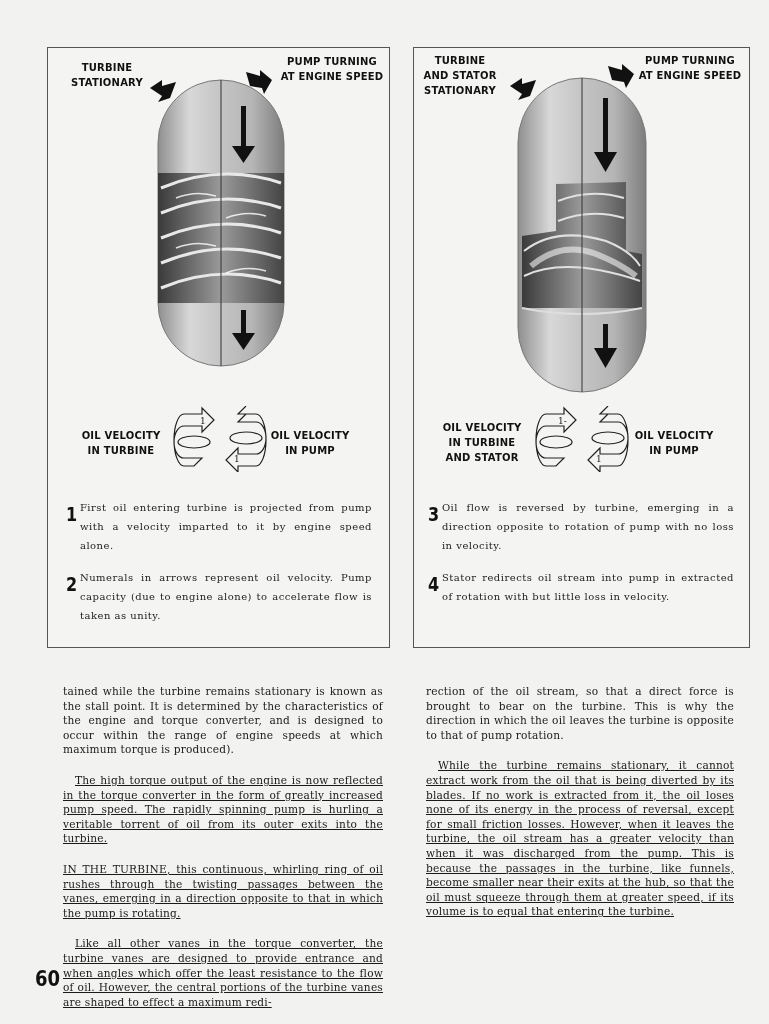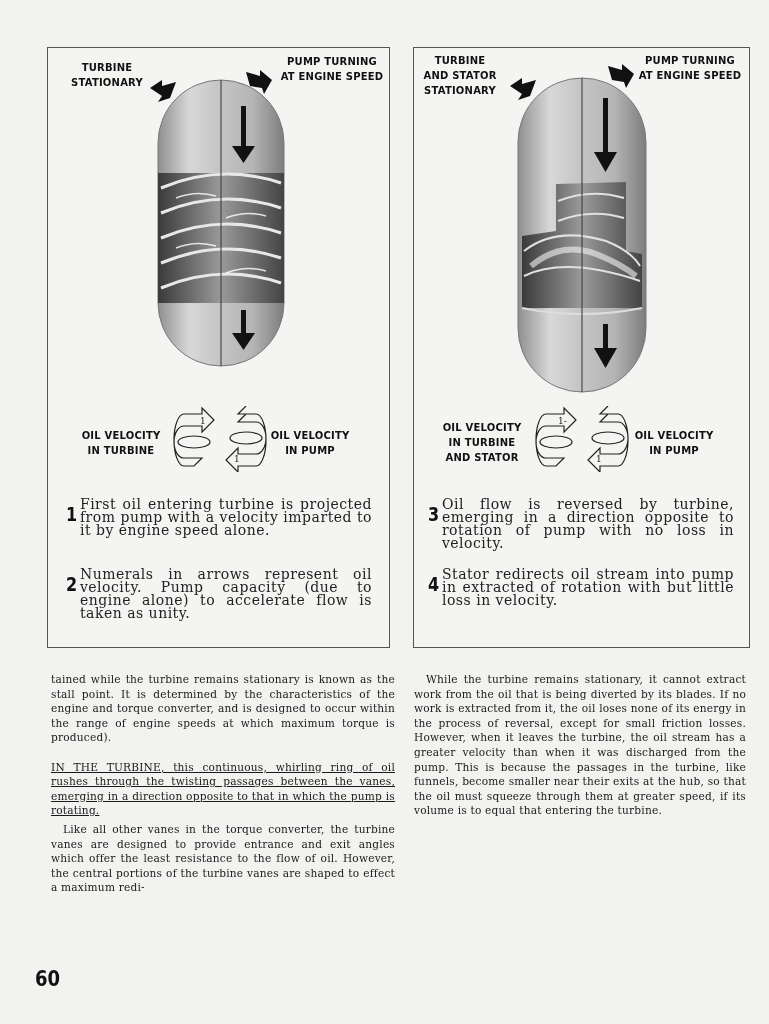--- a/index.html
+++ b/index.html
@@ -42,41 +42,41 @@
     font-weight: bold;
     font-size: 20px;
     line-height: 20px;
     width: 16px;
     margin-top: 6px;
     transform: scaleX(0.8);
     transform-origin: left;
     color: #111;
   }
   .caption .txt {
-    font-size: 14px;
-    line-height: 13px;
+    font-size: 10px;
+    line-height: 19px;
     letter-spacing: 0.5px;
     text-align: justify;
     color: #222;
   }
 
   .column {
     position: absolute;
     top: 668px;
     width: 352px;
     font-size: 10.6px;
     line-height: 14.6px;
     text-align: justify;
     letter-spacing: 0.2px;
     color: #1a1a1a;
   }
   #col-left { left: 47px; }
   #col-right { left: 410px; width: 340px; }
-  .column p { margin: 4px; }
-  .column p.indent { text-indent: 12px; }
+  .column p { margin: 16px; }
+  .column p.indent { text-indent: 12px; text-decoration: underline; }
   .column p.gap { margin-top: 14.6px; text-decoration: underline; }
   .column .lead { text-transform: uppercase; }
 
   .page-number {
     position: absolute; left: 35px; top: 966px;
     font-family: "DejaVu Sans", sans-serif;
     font-weight: bold; font-size: 22px;
     transform: scaleX(0.82); transform-origin: left;
     color: #111;
   }
@@ -224,21 +224,23 @@
     <span class="txt">Oil flow is reversed by turbine, emerging in a direction opposite to rotation of pump with no loss in velocity.</span>
   </div>
   <div class="caption" style="left:14px; top:520px; width:306px;">
     <span class="num">4</span>
     <span class="txt">Stator redirects oil stream into pump in extracted of rotation with but little loss in velocity.</span>
   </div>
 </div>
 
 <div class="column" id="col-left">
   <p><span>tained while the turbine remains stationary is known as the stall point. It is determined by the characteristics of the engine and torque converter, and is designed to occur within the range of engine speeds at which maximum torque is produced).</span></p>
+  <p class="indent"><span>The high torque output of the engine is now reflected in the torque converter in the form of greatly increased pump speed. The rapidly spinning pump is hurling a veritable torrent of oil from its outer exits into the turbine.</span></p>
   <p class="gap"><span class="lead">IN THE TURBINE</span><span>, this continuous, whirling ring of oil rushes through the twisting passages between the vanes, emerging in a direction opposite to that in which the pump is rotating.</span></p>
-  <p class="indent"><span>Like all other vanes in the torque converter, the turbine vanes are designed to provide entrance and exit angles which offer the least resistance to the flow of oil. However, the central portions of the turbine vanes are shaped to effect a maximum redi-</span></p>
+  <p class="indent"><span>Like all other vanes in the torque converter, the turbine vanes are designed to provide entrance and when angles which offer the least resistance to the flow of oil. However, the central portions of the turbine vanes are shaped to effect a maximum redi-</span></p>
 </div>
 
 <div class="column" id="col-right">
+  <p><span>rection of the oil stream, so that a direct force is brought to bear on the turbine. This is why the direction in which the oil leaves the turbine is opposite to that of pump rotation.</span></p>
   <p class="indent"><span>While the turbine remains stationary, it cannot extract work from the oil that is being diverted by its blades. If no work is extracted from it, the oil loses none of its energy in the process of reversal, except for small friction losses. However, when it leaves the turbine, the oil stream has a greater velocity than when it was discharged from the pump. This is because the passages in the turbine, like funnels, become smaller near their exits at the hub, so that the oil must squeeze through them at greater speed, if its volume is to equal that entering the turbine.</span></p>
 </div>
 
 <div class="page-number">60</div>
 
 </body></html>

